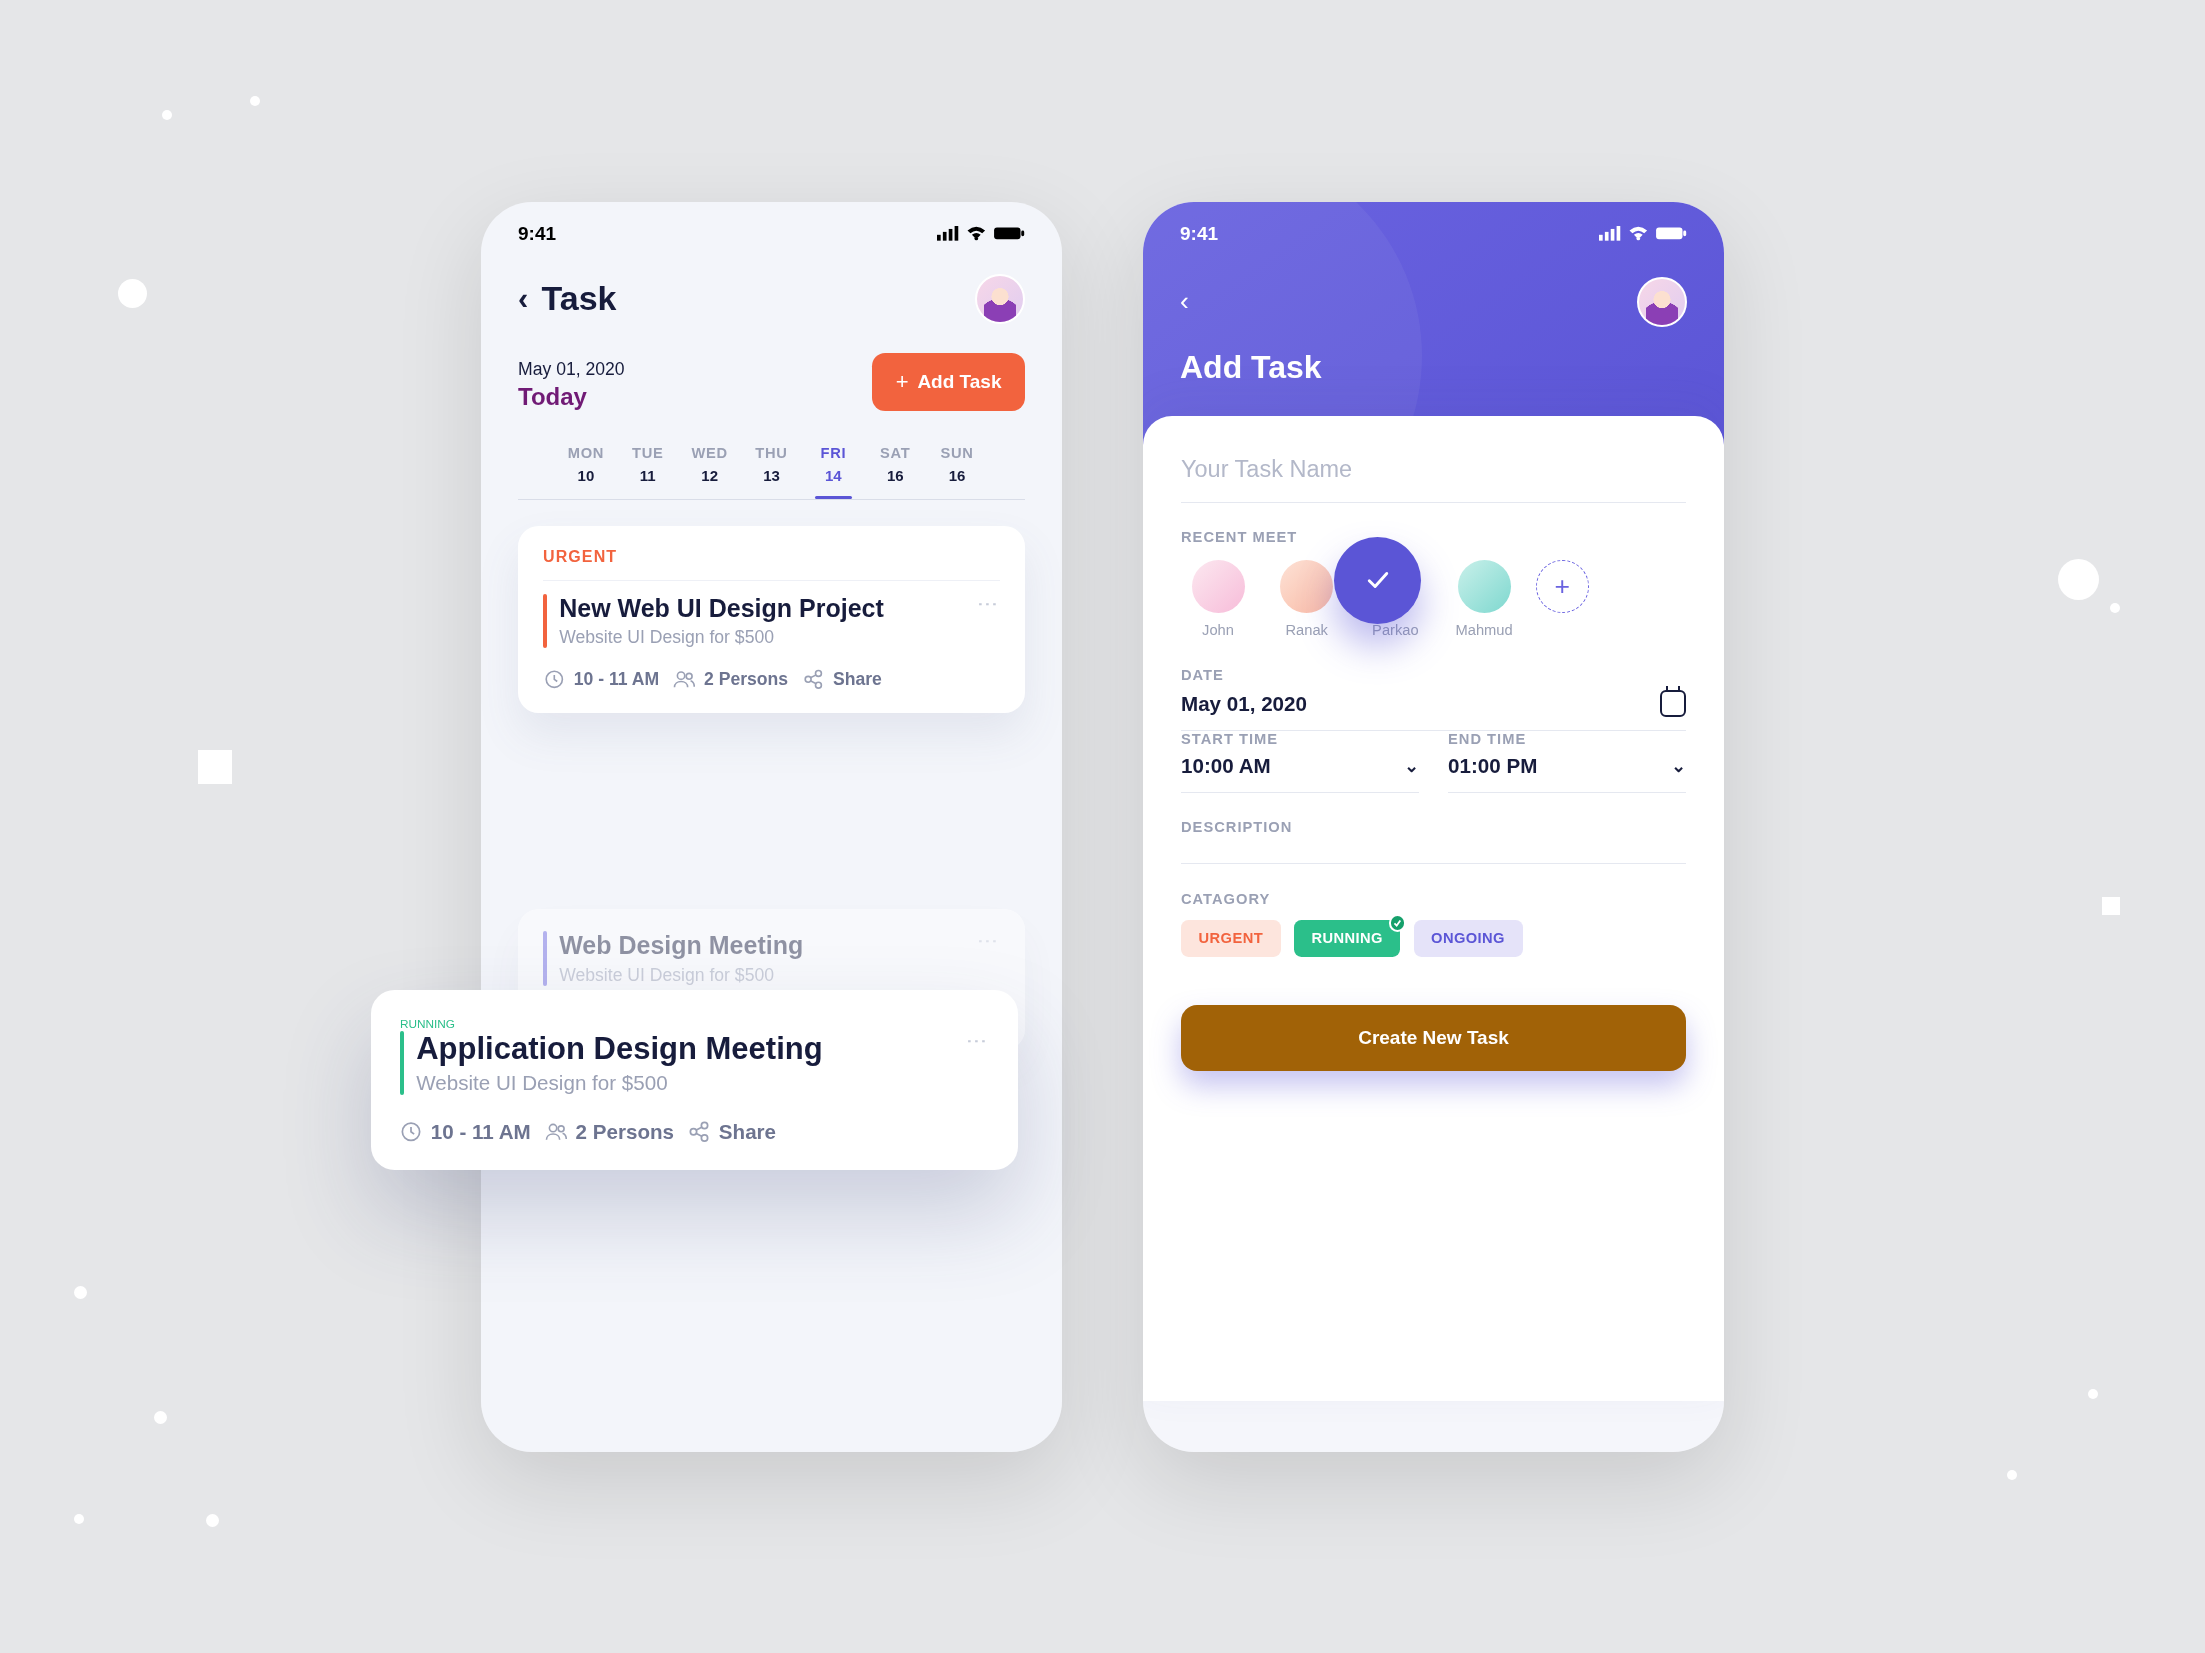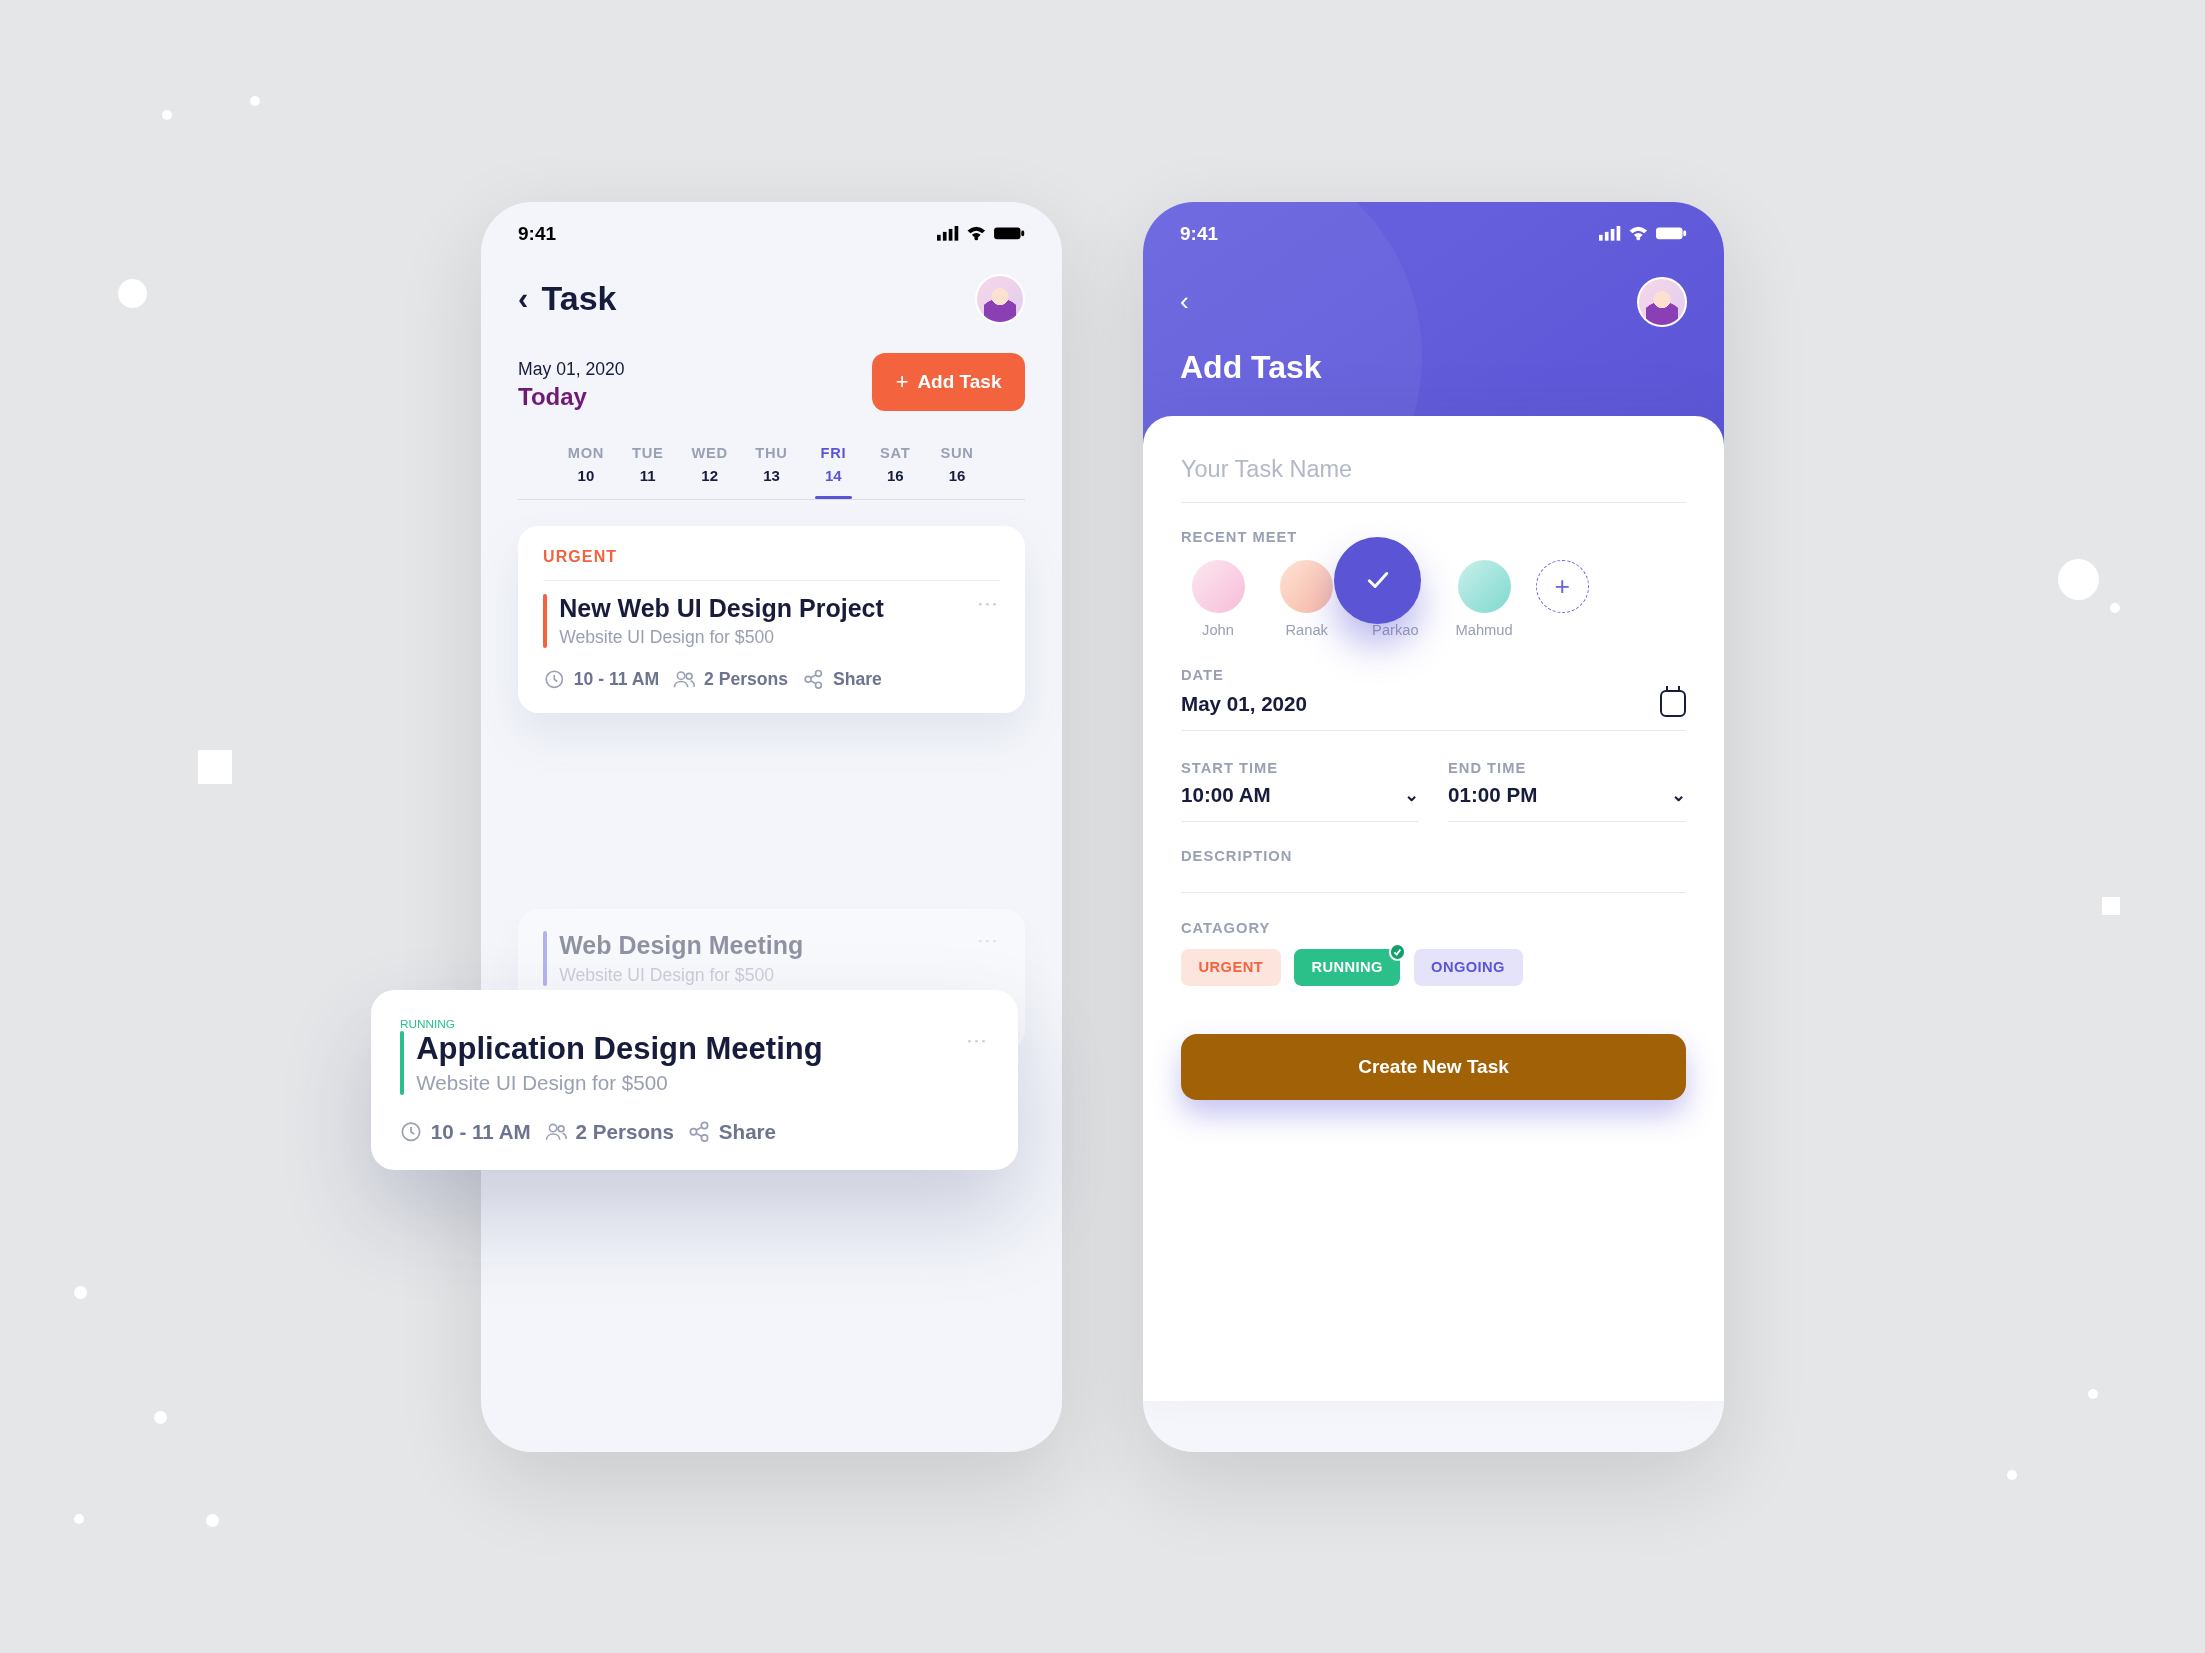--- a/index.html
+++ b/index.html
@@ -71,21 +71,21 @@
 .pav.p-ranak { background: linear-gradient(135deg,#fde2d6,#f9b8a3); }
 .pav.p-mahmud { background: linear-gradient(135deg,#c9f0ea,#7ed8cf); }
 .pname { font-size:14.7px; color:#9aa0b4; margin-top:8.8px; font-weight:500; }
 .sel-bubble { position:absolute; left:153px; top:-23.5px; width:87px; height:87px; border-radius:50%; background:#5b55d6; display:flex; align-items:center; justify-content:center; box-shadow: 0 22px 37px rgba(91,85,214,.4); z-index:5; }
 .sel-bubble svg { color:#fff; }
 .add-people { width:53px; height:53px; border-radius:50%; border:1.5px dashed #6a63e0; display:flex; align-items:center; justify-content:center; color:#6a63e0; font-size:26.5px; }
 .field-row { margin-top:29px; border-bottom:0.7px solid #e5e8f0; padding-bottom:13.2px; }
 .field-val { font-size:20.6px; color:#171c3c; font-weight:600; margin-top:7.4px; display:flex; justify-content:space-between; align-items:center; }
 .cal-ic { width:26.5px; height:26.5px; border:2.2px solid #171c3c; border-radius:5.9px; position:relative; }
 .cal-ic::before { content:''; position:absolute; top:-5.9px; left:4.4px; right:4.4px; height:5.9px; border-left:2.2px solid #171c3c; border-right:2.2px solid #171c3c; }
-.time-grid { display:flex; gap:29px; margin-top:29px; }
+.time-grid { display:flex; gap:29px; }
 .time-col { flex:1; border-bottom:0.7px solid #e5e8f0; padding-bottom:13.2px; }
 .chev-d { font-size:17.6px; color:#171c3c; }
 .desc-line { border-bottom:0.7px solid #e5e8f0; height:20.6px; margin-top:8.8px; }
 .chips { display:flex; gap:13.2px; margin-top:13.2px; }
 .chip { padding:10.3px 17.6px; border-radius:7.4px; font-size:14.7px; font-weight:700; letter-spacing:0.4px; position:relative; }
 .chip.urgent { background:#fde5dd; color:#f2633e; }
 .chip.running { background:#2bbf8a; color:#fff; }
 .chip.ongoing { background:#e5e3f9; color:#5b55d6; }
 .chip .check { position:absolute; top:-5.9px; right:-5.9px; width:17.6px; height:17.6px; border-radius:50%; background:#15a06b; border:2.2px solid #fff; display:flex; align-items:center; justify-content:center; }
 .create-btn { background:#a16207; color:#fff; border:none; border-radius:16px; width:100%; padding:22px; font-size:19px; font-weight:700; margin-top:48px; box-shadow: 0 14.7px 29px rgba(91,85,214,.35); }

